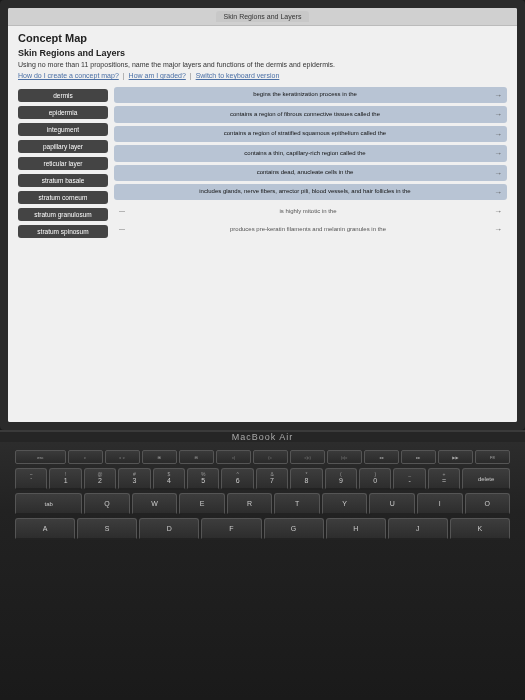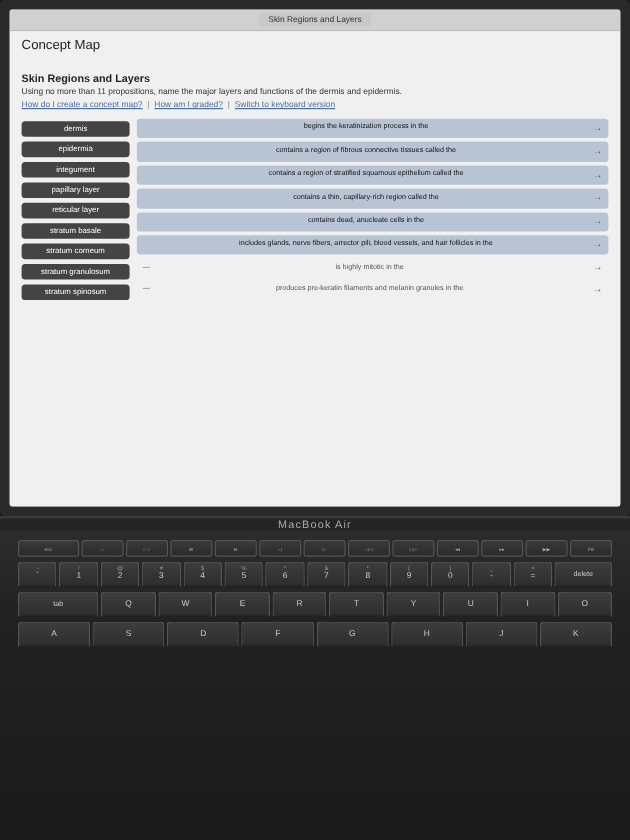--- a/index.html
+++ b/index.html
@@ -54,23 +54,23 @@
     
     .page-content {
       background: #f0f0f0;
       height: calc(100% - 18px);
       overflow: hidden;
       padding: 6px 10px;
     }
 
     .page-title {
       font-size: 11px;
-      font-weight: normal;
+      font-weight: bold;
       color: #222;
-      margin-bottom: 16px;
+      margin-bottom: 4px;
     }
 
     .section-title {
       font-size: 9px;
       font-weight: bold;
       color: #222;
       margin-bottom: 2px;
     }
 
     .description {

